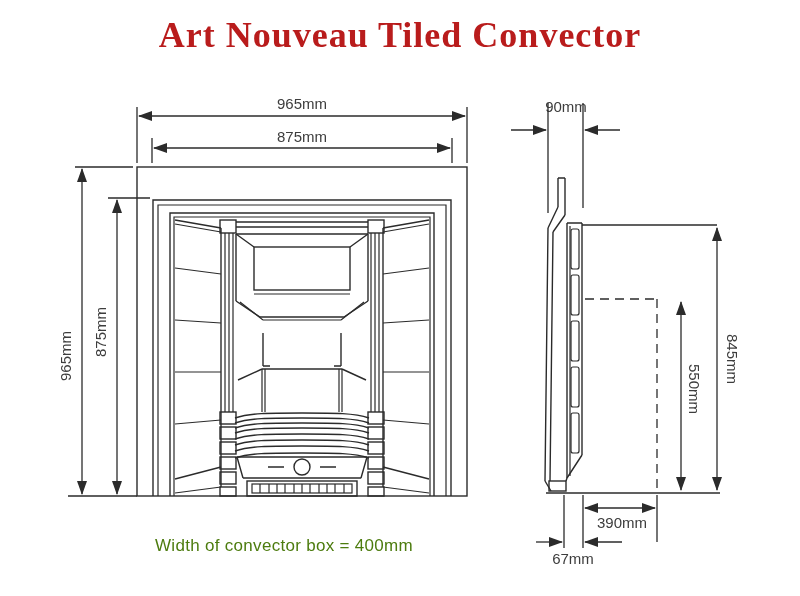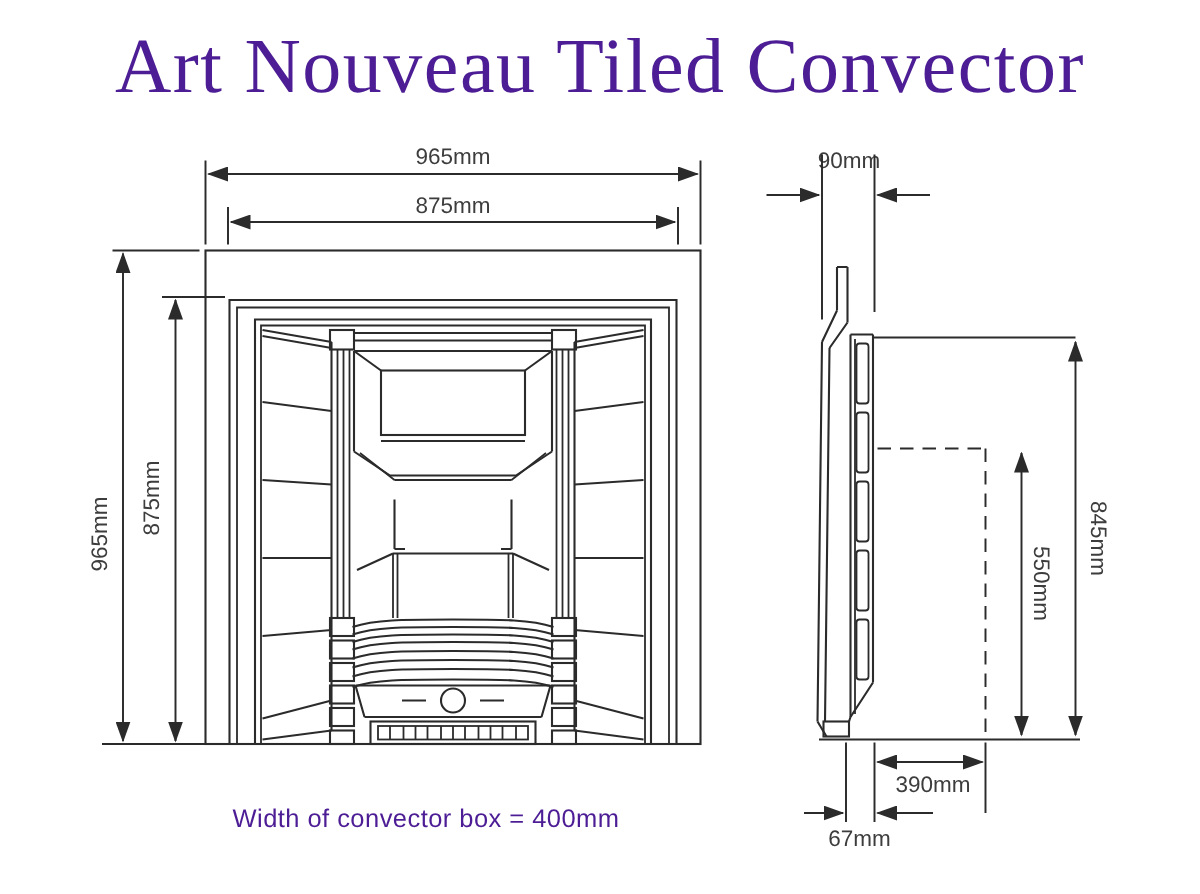--- a/index.html
+++ b/index.html
@@ -2,26 +2,26 @@
 <html><head>
 <meta charset="utf-8">
 <style>
   html,body{margin:0;padding:0;}
   body{
     width:800px;height:596px;background:#ffffff;position:relative;overflow:hidden;
     font-family:"Liberation Sans", sans-serif;
   }
   .title{
     position:absolute;left:0;right:0;top:16px;margin:0;text-align:center;
-    font-family:"Liberation Serif", serif;font-weight:400;
-    font-size:52px;line-height:1.1;color:#4c1d95;letter-spacing:1px;
+    font-family:"Liberation Serif", serif;font-weight:700;
+    font-size:36px;line-height:1.1;color:#b91c1c;letter-spacing:1px;
   }
   .note{
     position:absolute;left:155px;top:536px;
-    font-size:17px;color:#4c1d95;letter-spacing:0.3px;
+    font-size:17px;color:#4d7c0f;letter-spacing:0.3px;
   }
   svg.drawing{position:absolute;left:0;top:0;}
   .ln{stroke:#2b2b2b;stroke-width:1.4;fill:none;}
   .thin{stroke:#2b2b2b;stroke-width:1.2;fill:none;}
   .dim{stroke:#2b2b2b;stroke-width:1.3;fill:none;}
   .dash{stroke:#2b2b2b;stroke-width:1.3;fill:none;stroke-dasharray:9 6;}
   text.dimtxt{
     font-family:"Liberation Sans", sans-serif;font-size:15px;fill:#3d3d3d;
   }
 </style>

